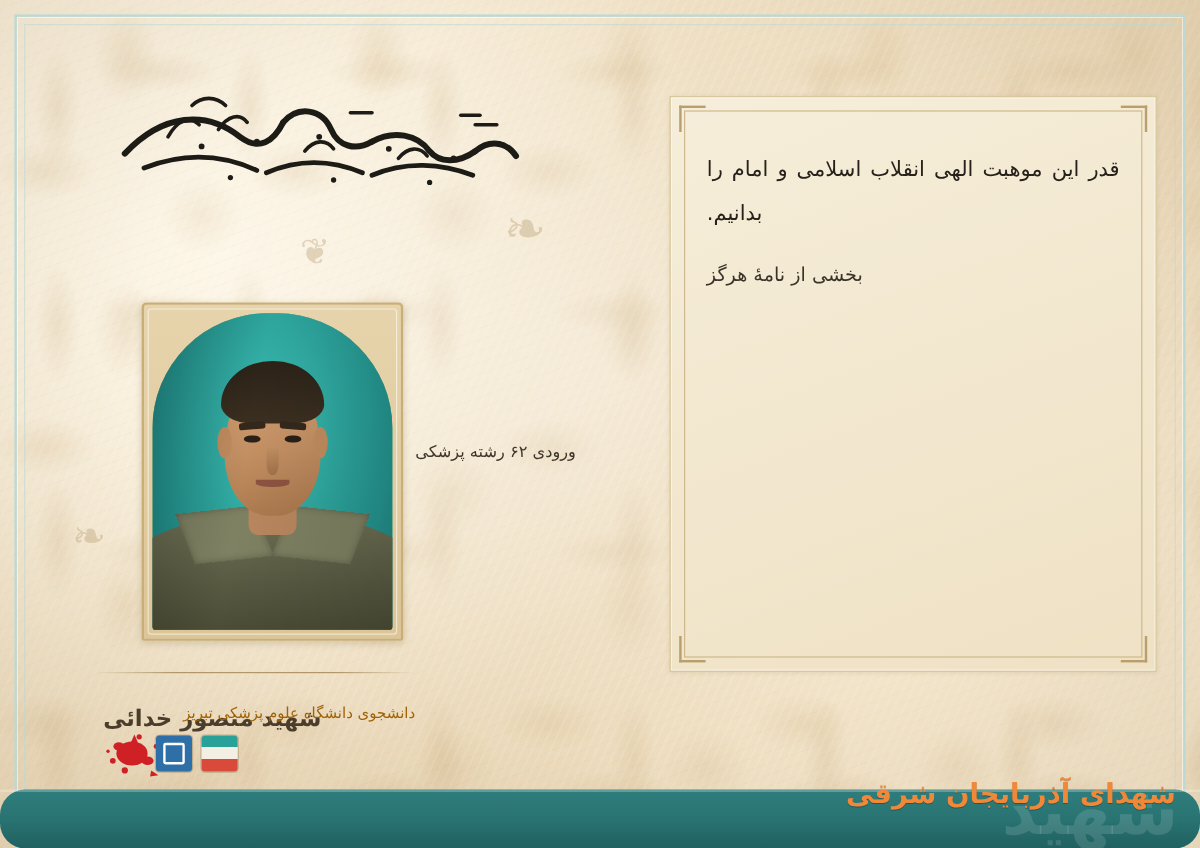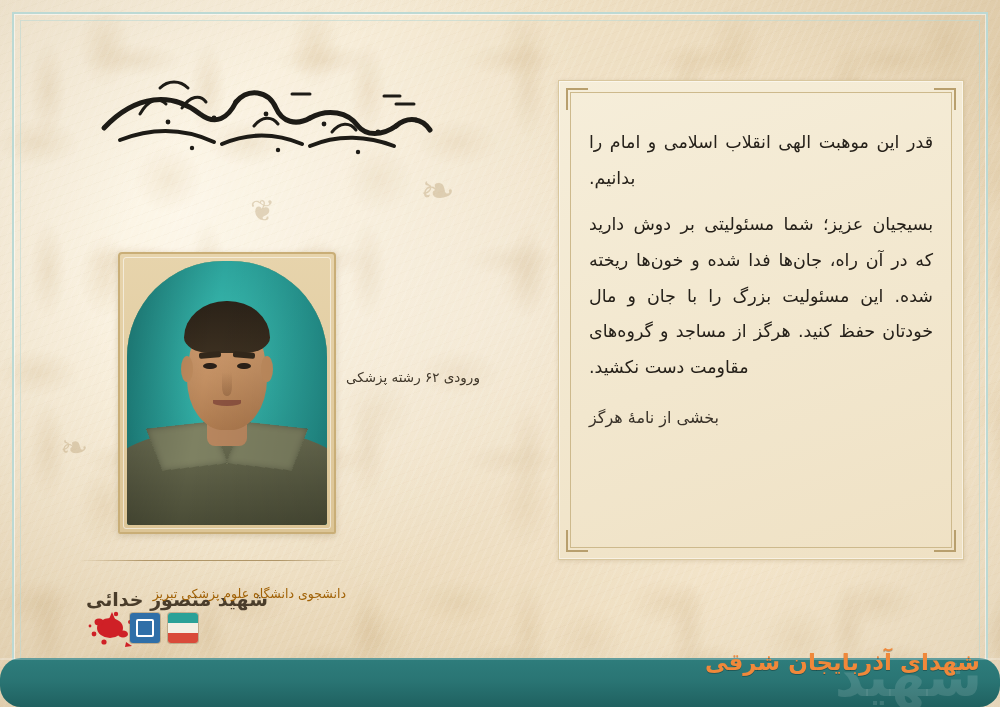--- a/index.html
+++ b/index.html
@@ -478,21 +478,20 @@
 
   <div class="text-card">
     <div class="inner-rule"></div>
     <span class="corner tl"></span>
     <span class="corner tr"></span>
     <span class="corner bl"></span>
     <span class="corner br"></span>
 
     <div class="letter-body">
       <p class="para1">قدر این موهبت الهی انقلاب اسلامی و امام را بدانیم.</p>
-      <p class="para2">بسیجیان عزیز؛ شما مسئولیتی بر دوش دارید که در آن راه، جان‌ها فدا شده و خون‌ها ریخته شده. این مسئولیت بزرگ را با جان و مال خودتان حفظ کنید. هرگز از مساجد و گروه‌های مقاومت دست نکشید.</p>
       <div class="signature-line">بخشی از نامۀ هرگز</div>
     </div>
   </div>
 
   <div class="photo-frame">
     <div class="photo-arch">
       <div class="teal-bg"></div>
       <div class="portrait">
         <div class="p-shoulders"></div>
         <div class="p-collar-l"></div>

